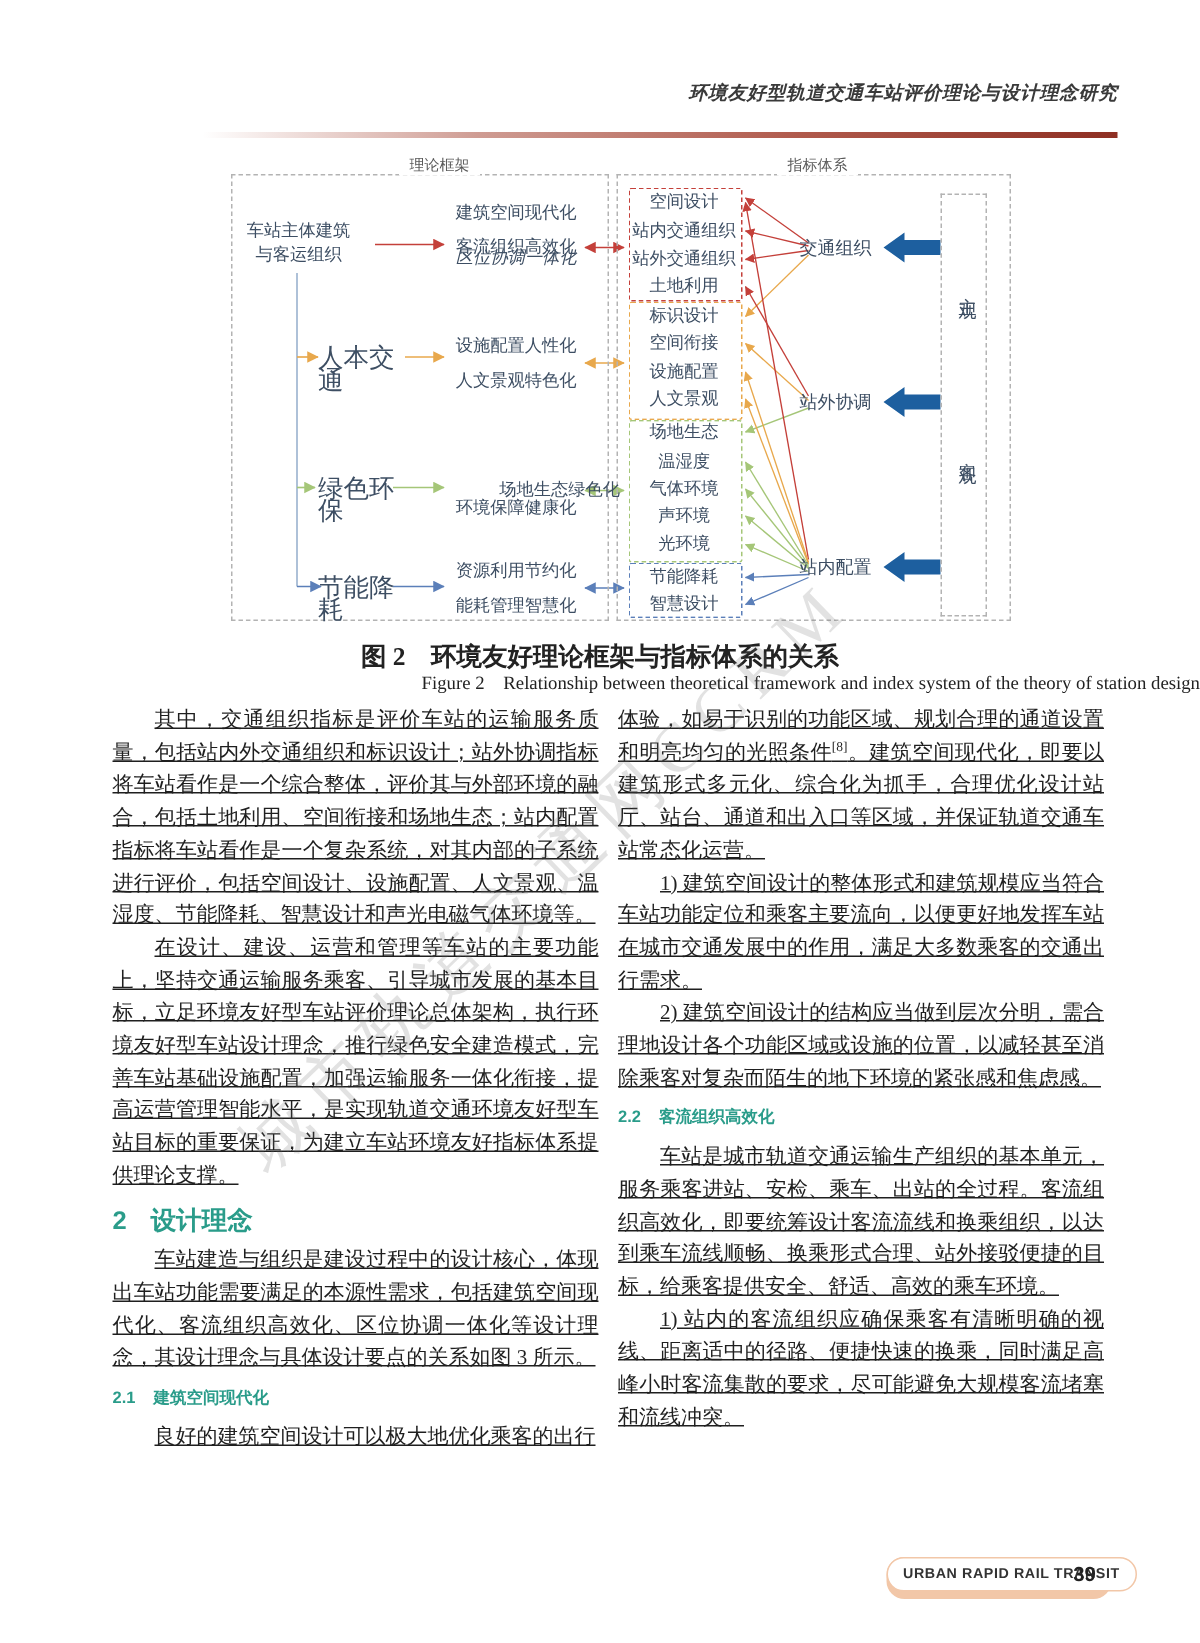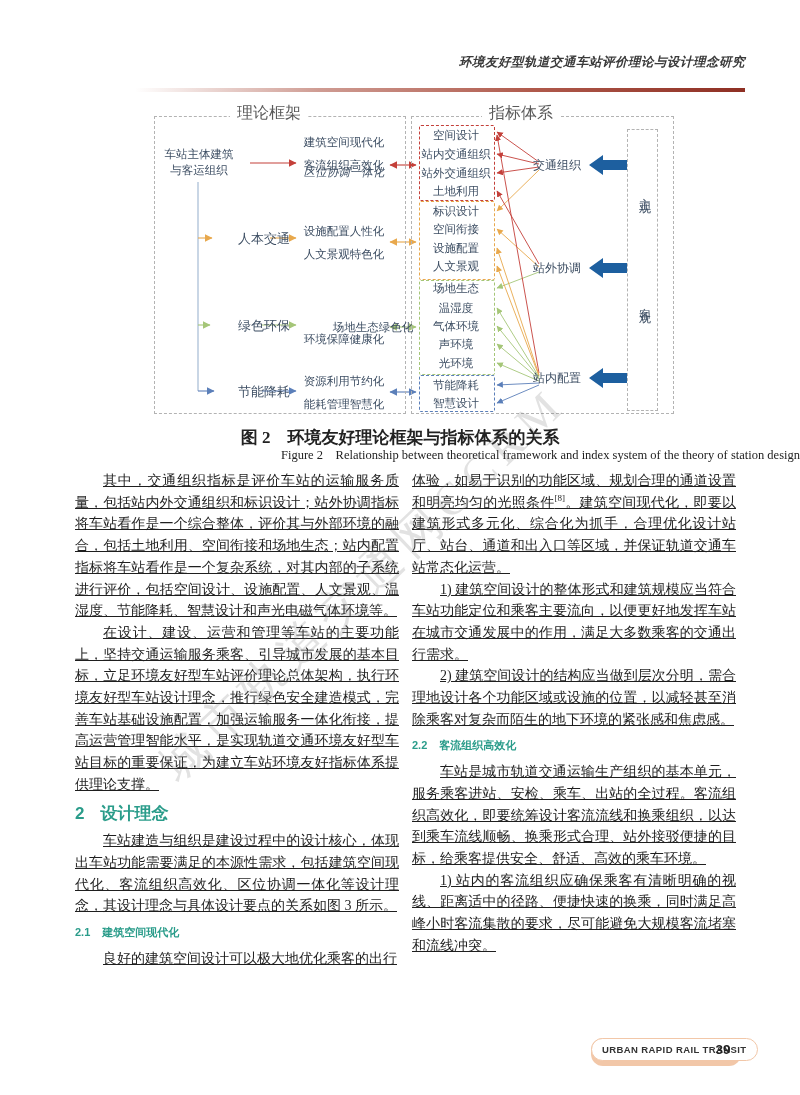--- a/index.html
+++ b/index.html
@@ -10,24 +10,24 @@
   .run-title{position:absolute;top:54px;right:55px;font-size:12.5px;font-style:italic;
              font-weight:600;color:#3a3a3a;letter-spacing:.5px;}
   .head-rule{position:absolute;top:88px;left:135px;width:610px;height:4px;
              background:linear-gradient(to right,rgba(190,120,110,0),#cf9c93 30%,#b05a4c 65%,#8e2f23 100%);}
 
   
   .figure{position:absolute;left:150px;top:106px;width:525px;height:313px;font-family:"Liberation Serif","DejaVu Serif",serif;}
   .figure svg{position:absolute;left:0;top:0;}
   .outerbox{position:absolute;border:1px dashed var(--gray);}
   .fig-toplabel{position:absolute;top:-3px;transform:translateX(-50%);background:#fff;
-                padding:0 7px;font-size:16px;color:#5a5a5a;white-space:nowrap;}
+                padding:0 7px;font-size:10px;color:#5a5a5a;white-space:nowrap;margin-left:24px;}
   .fig-root{position:absolute;left:6px;top:40px;width:86px;text-align:center;font-size:11.5px;
             line-height:16px;color:var(--dtext);}
-  .fig-br{position:absolute;left:62px;width:54px;text-align:right;font-size:13px;color:var(--dtext);height:15px;line-height:15px;margin-left:24px;}
+  .fig-br{position:absolute;left:62px;width:54px;text-align:left;font-size:17px;color:var(--dtext);height:15px;line-height:15px;}
   .fig-con{position:absolute;left:152px;width:84px;text-align:center;font-size:11.5px;color:var(--dtext);height:15px;line-height:15px;}
   .gbox{position:absolute;left:269px;width:74px;border-radius:2px;}
   .fig-item{position:absolute;left:269px;width:74px;text-align:center;font-size:11.5px;color:var(--dtext);height:15px;line-height:15px;}
   .fig-cat{position:absolute;left:377px;width:60px;text-align:center;font-size:12px;color:var(--dtext);height:15px;line-height:15px;}
   .subjbox{position:absolute;left:477px;top:23px;width:29px;height:280px;border:1px dashed var(--gray);}
   .vlabel{position:absolute;left:481px;width:22px;writing-mode:vertical-rl;text-align:center;
           font-size:12px;letter-spacing:4px;color:var(--dtext);}
   .st-r{stroke:var(--c-red);}  .st-o{stroke:var(--c-org);}
   .st-g{stroke:var(--c-grn);}  .st-b{stroke:var(--c-blu);}
   .st-v{stroke:#9db4d0;}

